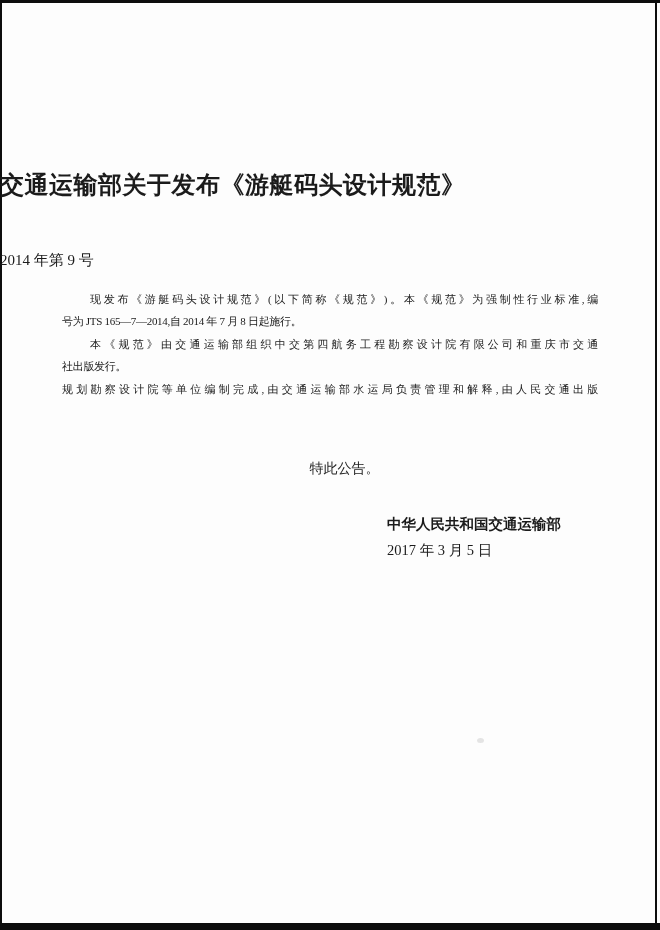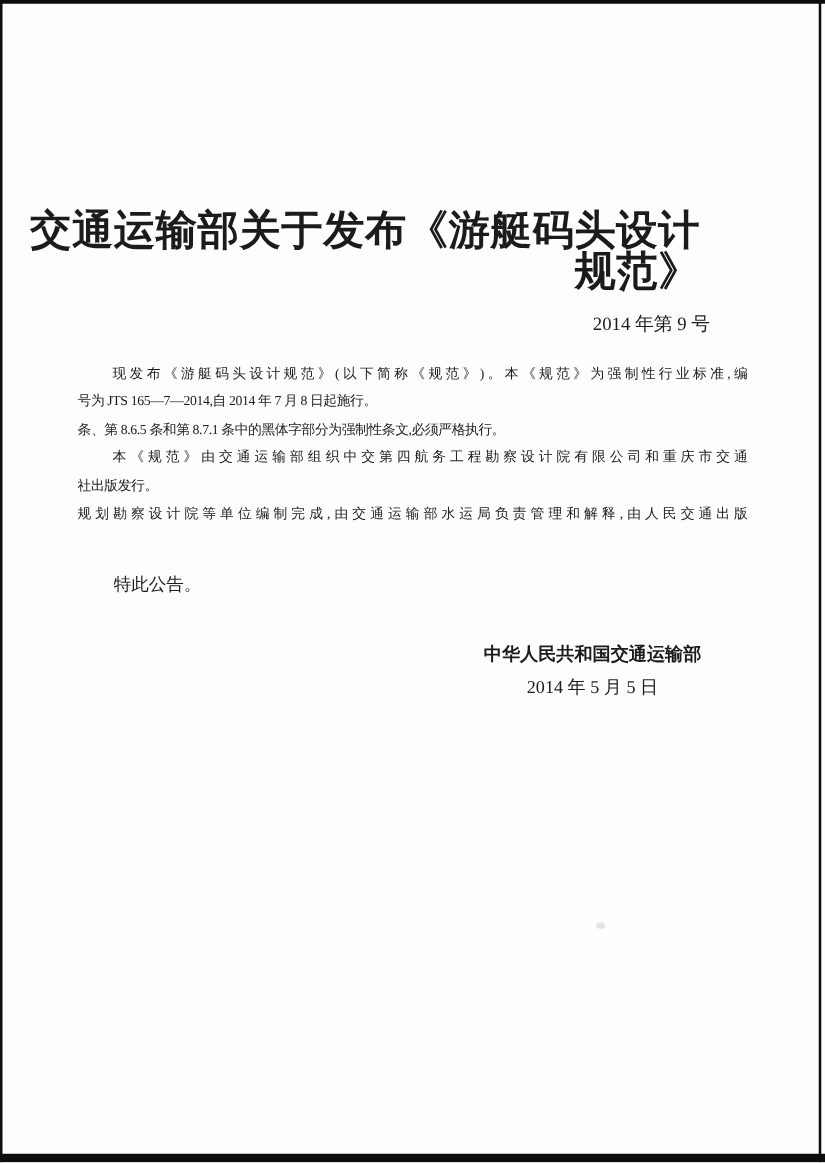--- a/index.html
+++ b/index.html
@@ -22,34 +22,34 @@
   .edge-left   { top: 0; left: 0; bottom: 0; width: 2px; }
   .edge-right  { top: 0; right: 3px; bottom: 0; width: 2px; }
   .edge-bottom { bottom: 0; left: 0; right: 0; height: 7px; }
 
   .title {
     position: absolute;
     top: 169px;
     left: 0;
     width: 560px;
     margin: 0;
-    text-align: right;
+    text-align: left;
     font-weight: bold;
-    font-size: 33px;
+    font-size: 24px;
     line-height: 33px;
     letter-spacing: 0.5px;
   }
   .title span { display: block; }
 
   .doc-number {
     position: absolute;
     top: 250px;
     left: 0;
     width: 568px;
-    text-align: right;
+    text-align: left;
     font-size: 15px;
     line-height: 20px;
   }
 
   .body-block {
     position: absolute;
     top: 288px;
     left: 62px;
     width: 536px;
     font-size: 11px;
@@ -61,27 +61,28 @@
   .line.indent { text-indent: 28px; }
 
   .closing {
     position: absolute;
     top: 458px;
     left: 62px;
     width: 536px;
     font-size: 14px;
     line-height: 22px;
     text-indent: 29px;
+    text-align: center;
   }
 
   .signature {
     position: absolute;
     top: 514px;
     right: 99px;
-    text-align: center;
+    text-align: left;
   }
   .issuer {
     font-size: 14.5px;
     line-height: 20px;
     font-weight: bold;
     font-family: "Liberation Sans", "DejaVu Sans", sans-serif;
   }
   .issue-date {
     margin-top: 6px;
     font-size: 14.5px;
@@ -110,28 +111,27 @@
 
   <h1 class="title">
     <span>交通运输部关于发布《游艇码头设计规范》</span>
   </h1>
 
   <div class="doc-number">2014 年第 9 号</div>
 
   <div class="body-block">
     <div class="line indent full">现发布《游艇码头设计规范》(以下简称《规范》)。本《规范》为强制性行业标准,编</div>
     <div class="line">号为 JTS 165—7—2014,自 2014 年 7 月 8 日起施行。</div>
-    <div class="line">条、第 8.6.5 条和第 8.7.1 条中的黑体字部分为强制性条文,必须严格执行。</div>
     <div class="line indent full">本《规范》由交通运输部组织中交第四航务工程勘察设计院有限公司和重庆市交通</div>
     <div class="line">社出版发行。</div>
     <div class="line full">规划勘察设计院等单位编制完成,由交通运输部水运局负责管理和解释,由人民交通出版</div>
   </div>
 
   <div class="closing">特此公告。</div>
 
   <div class="signature">
     <div class="issuer">中华人民共和国交通运输部</div>
-    <div class="issue-date">2014 年 5 月 5 日</div>
+    <div class="issue-date">2017 年 3 月 5 日</div>
   </div>
 
   <div class="speck"></div>
 
 </div>
 
 </body></html>

